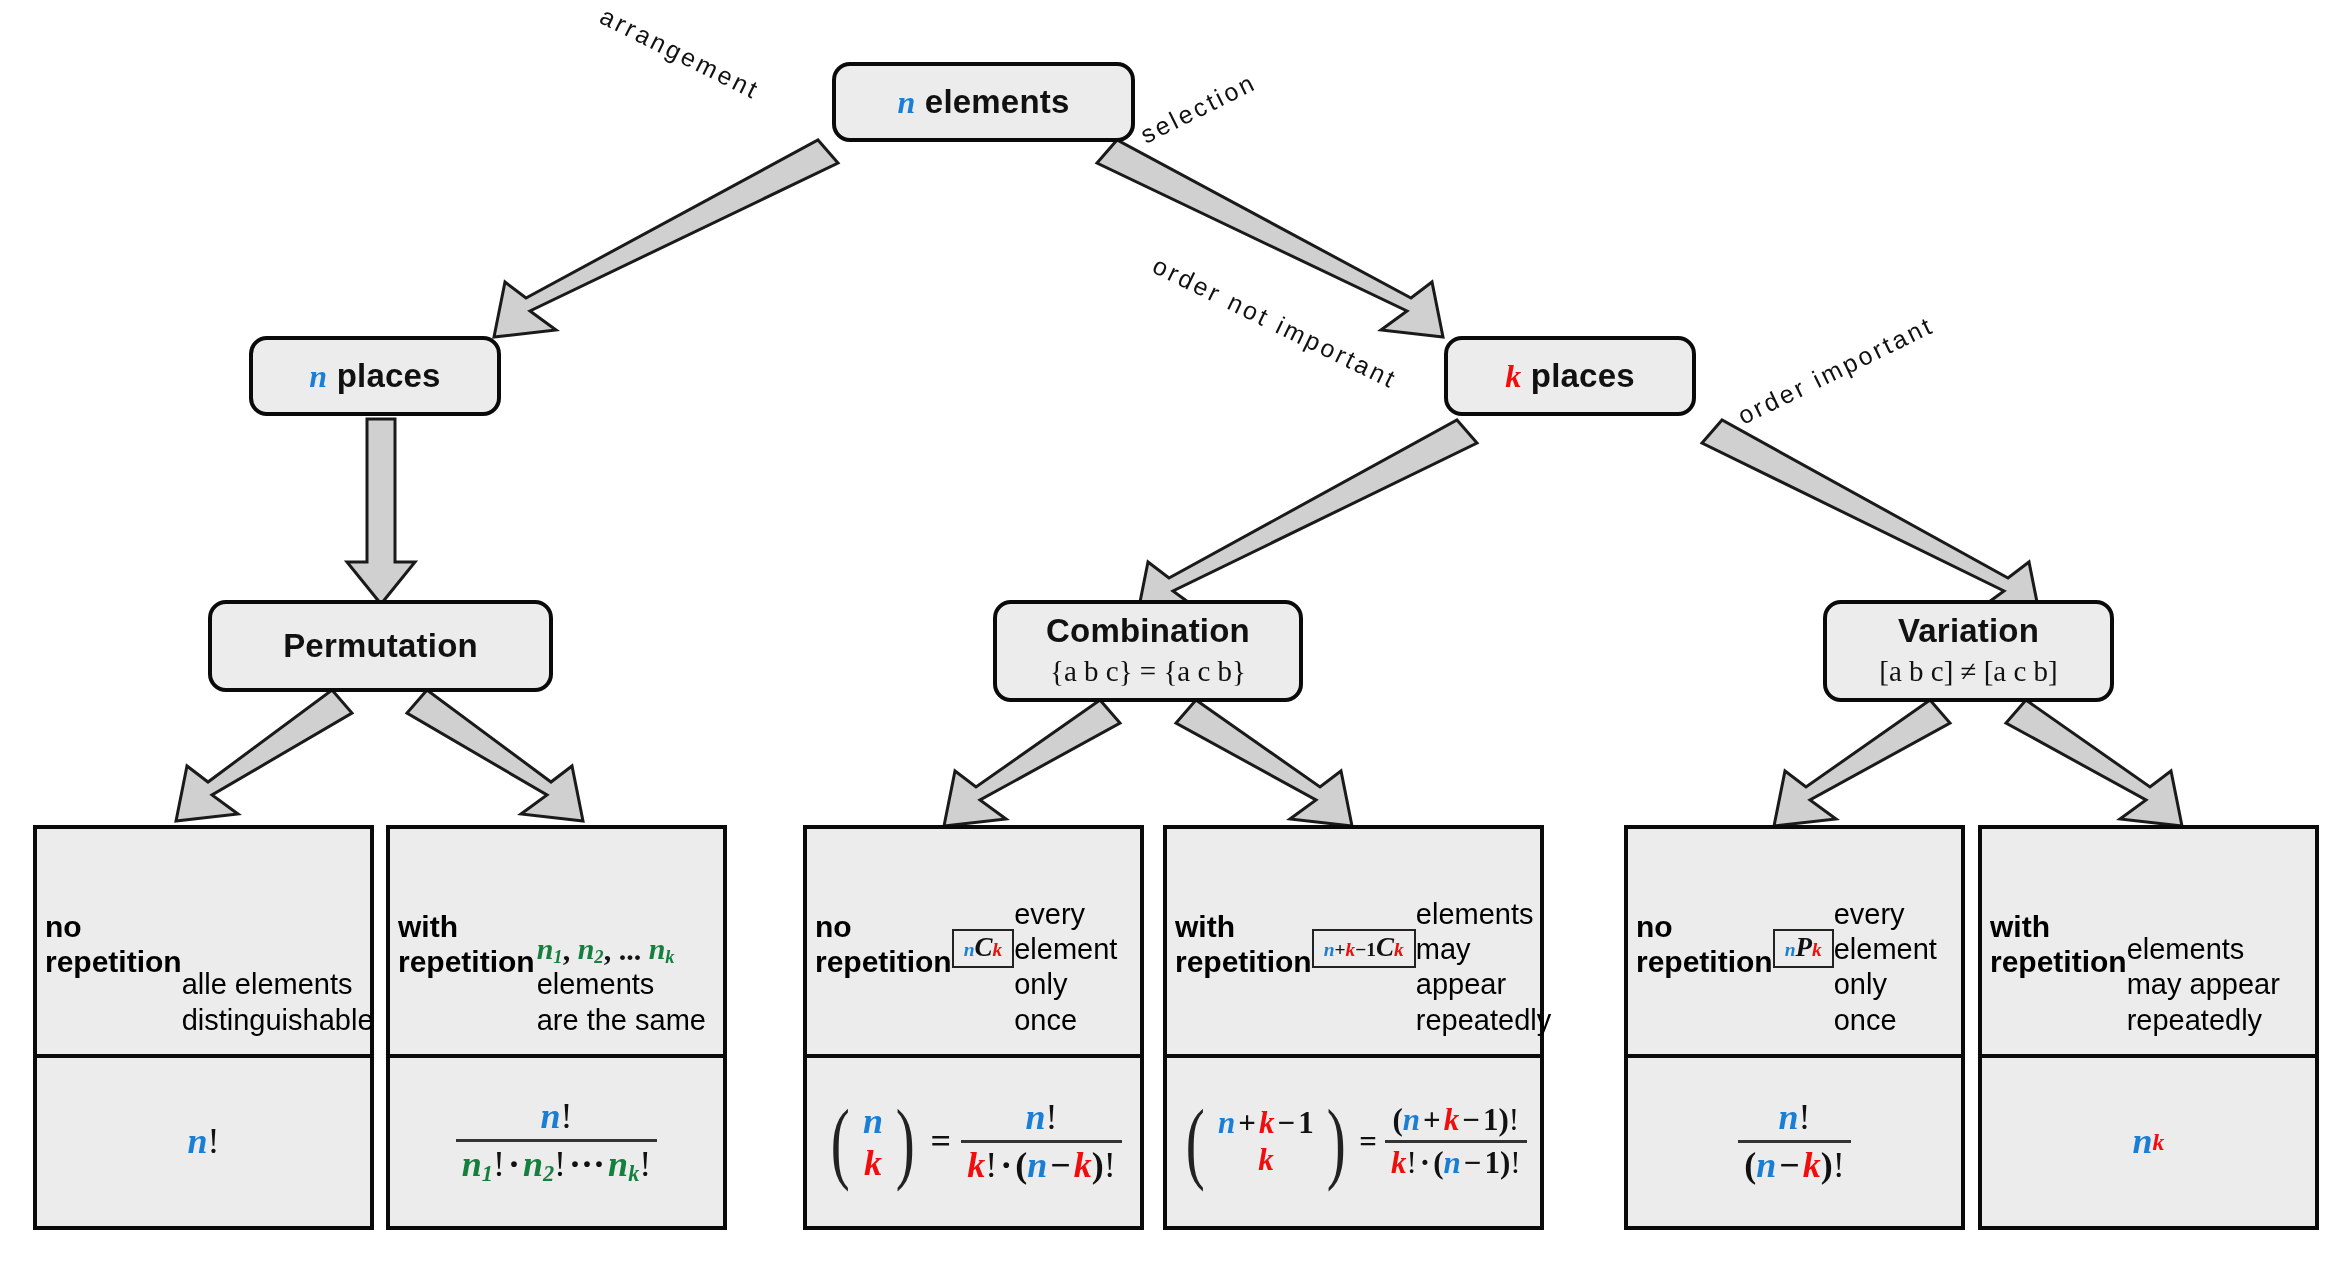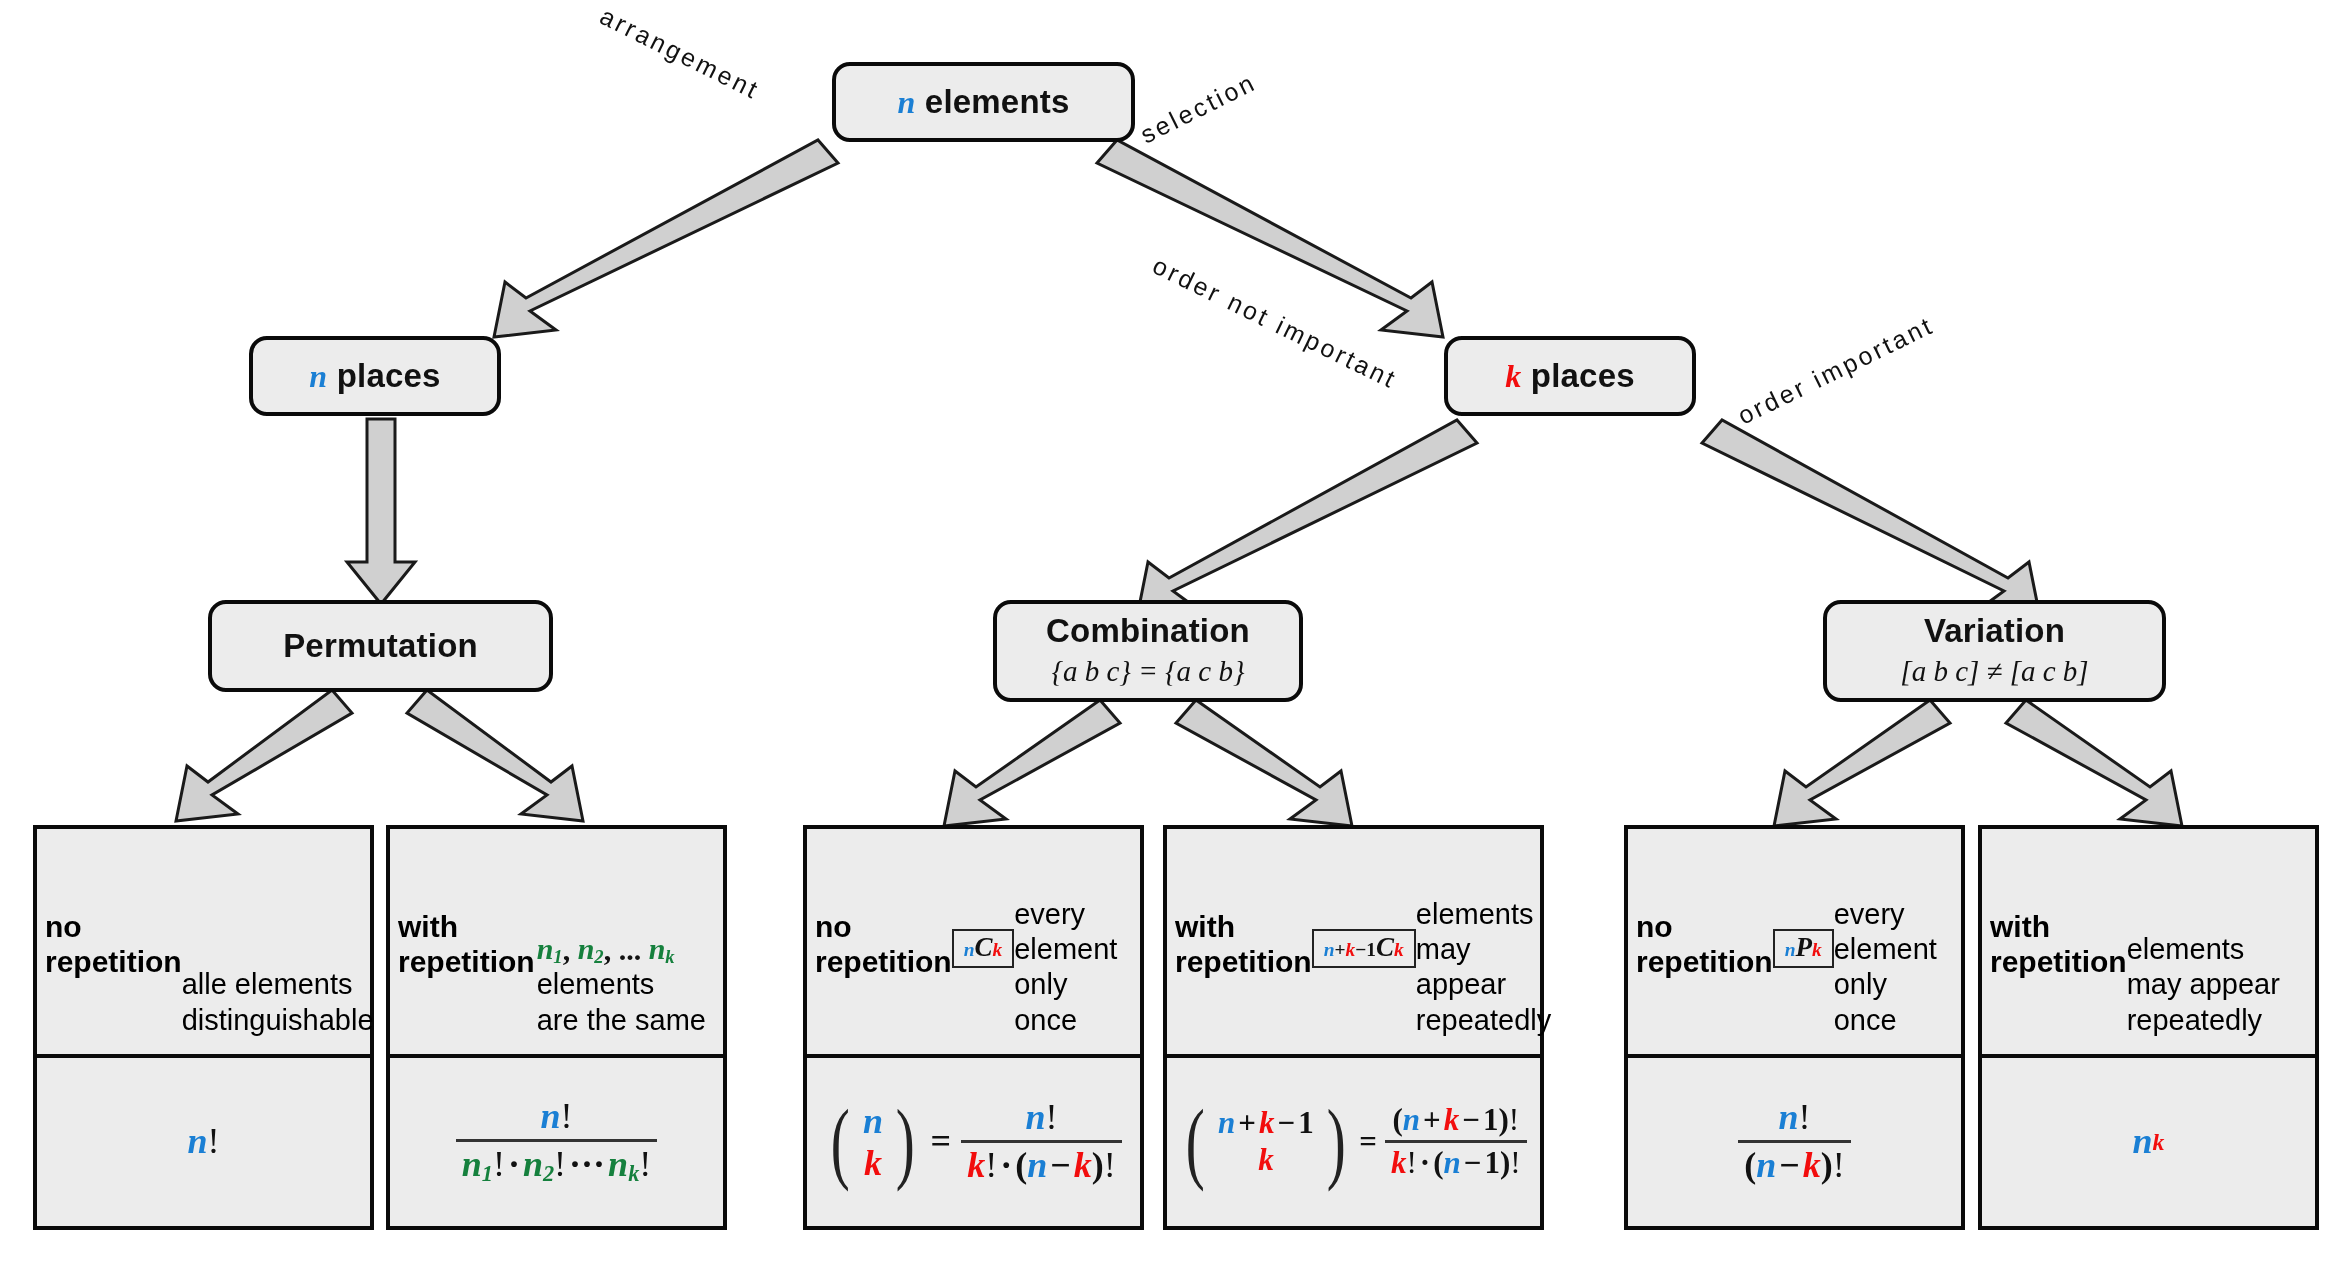--- a/index.html
+++ b/index.html
@@ -21,21 +21,21 @@
     display:flex;flex-direction:column;
     align-items:center;justify-content:center;
     text-align:center;
     color:#111;
     z-index:5;
   }
   .node .title{
     font-size:33px;font-weight:bold;letter-spacing:.2px;line-height:1.1;
   }
   .node .sub{
-    font-family:"Liberation Serif", serif;font-style:italic;
+    font-family:"Liberation Serif", serif;
     font-size:29px;line-height:1.2;margin-top:4px;color:#111;
   }
 
   
   .leaf{
     position:absolute;
     background:#ececec;
     border:4px solid #0a0a0a;
     box-sizing:border-box;
     display:flex;flex-direction:column;
@@ -181,21 +181,21 @@
 
   <div class="node" style="left:208px;top:600px;width:345px;height:92px;">
     <div class="title">Permutation</div>
   </div>
 
   <div class="node" style="left:993px;top:600px;width:310px;height:102px;">
     <div class="title">Combination</div>
     <div class="sub">{a b c} = {a c b}</div>
   </div>
 
-  <div class="node" style="left:1823px;top:600px;width:343px;height:102px;">
+  <div class="node" style="left:1823px;top:600px;width:291px;height:102px;">
     <div class="title">Variation</div>
     <div class="sub">[a b c] ≠ [a c b]</div>
   </div>
 
   <div class="leaf" style="left:33px;top:825px;width:341px;height:405px;">
     <div class="upper">
       <div class="head">no repetition</div>
       <div class="desc">alle elements<br>distinguishable</div>
     </div>
     <div class="lower">

